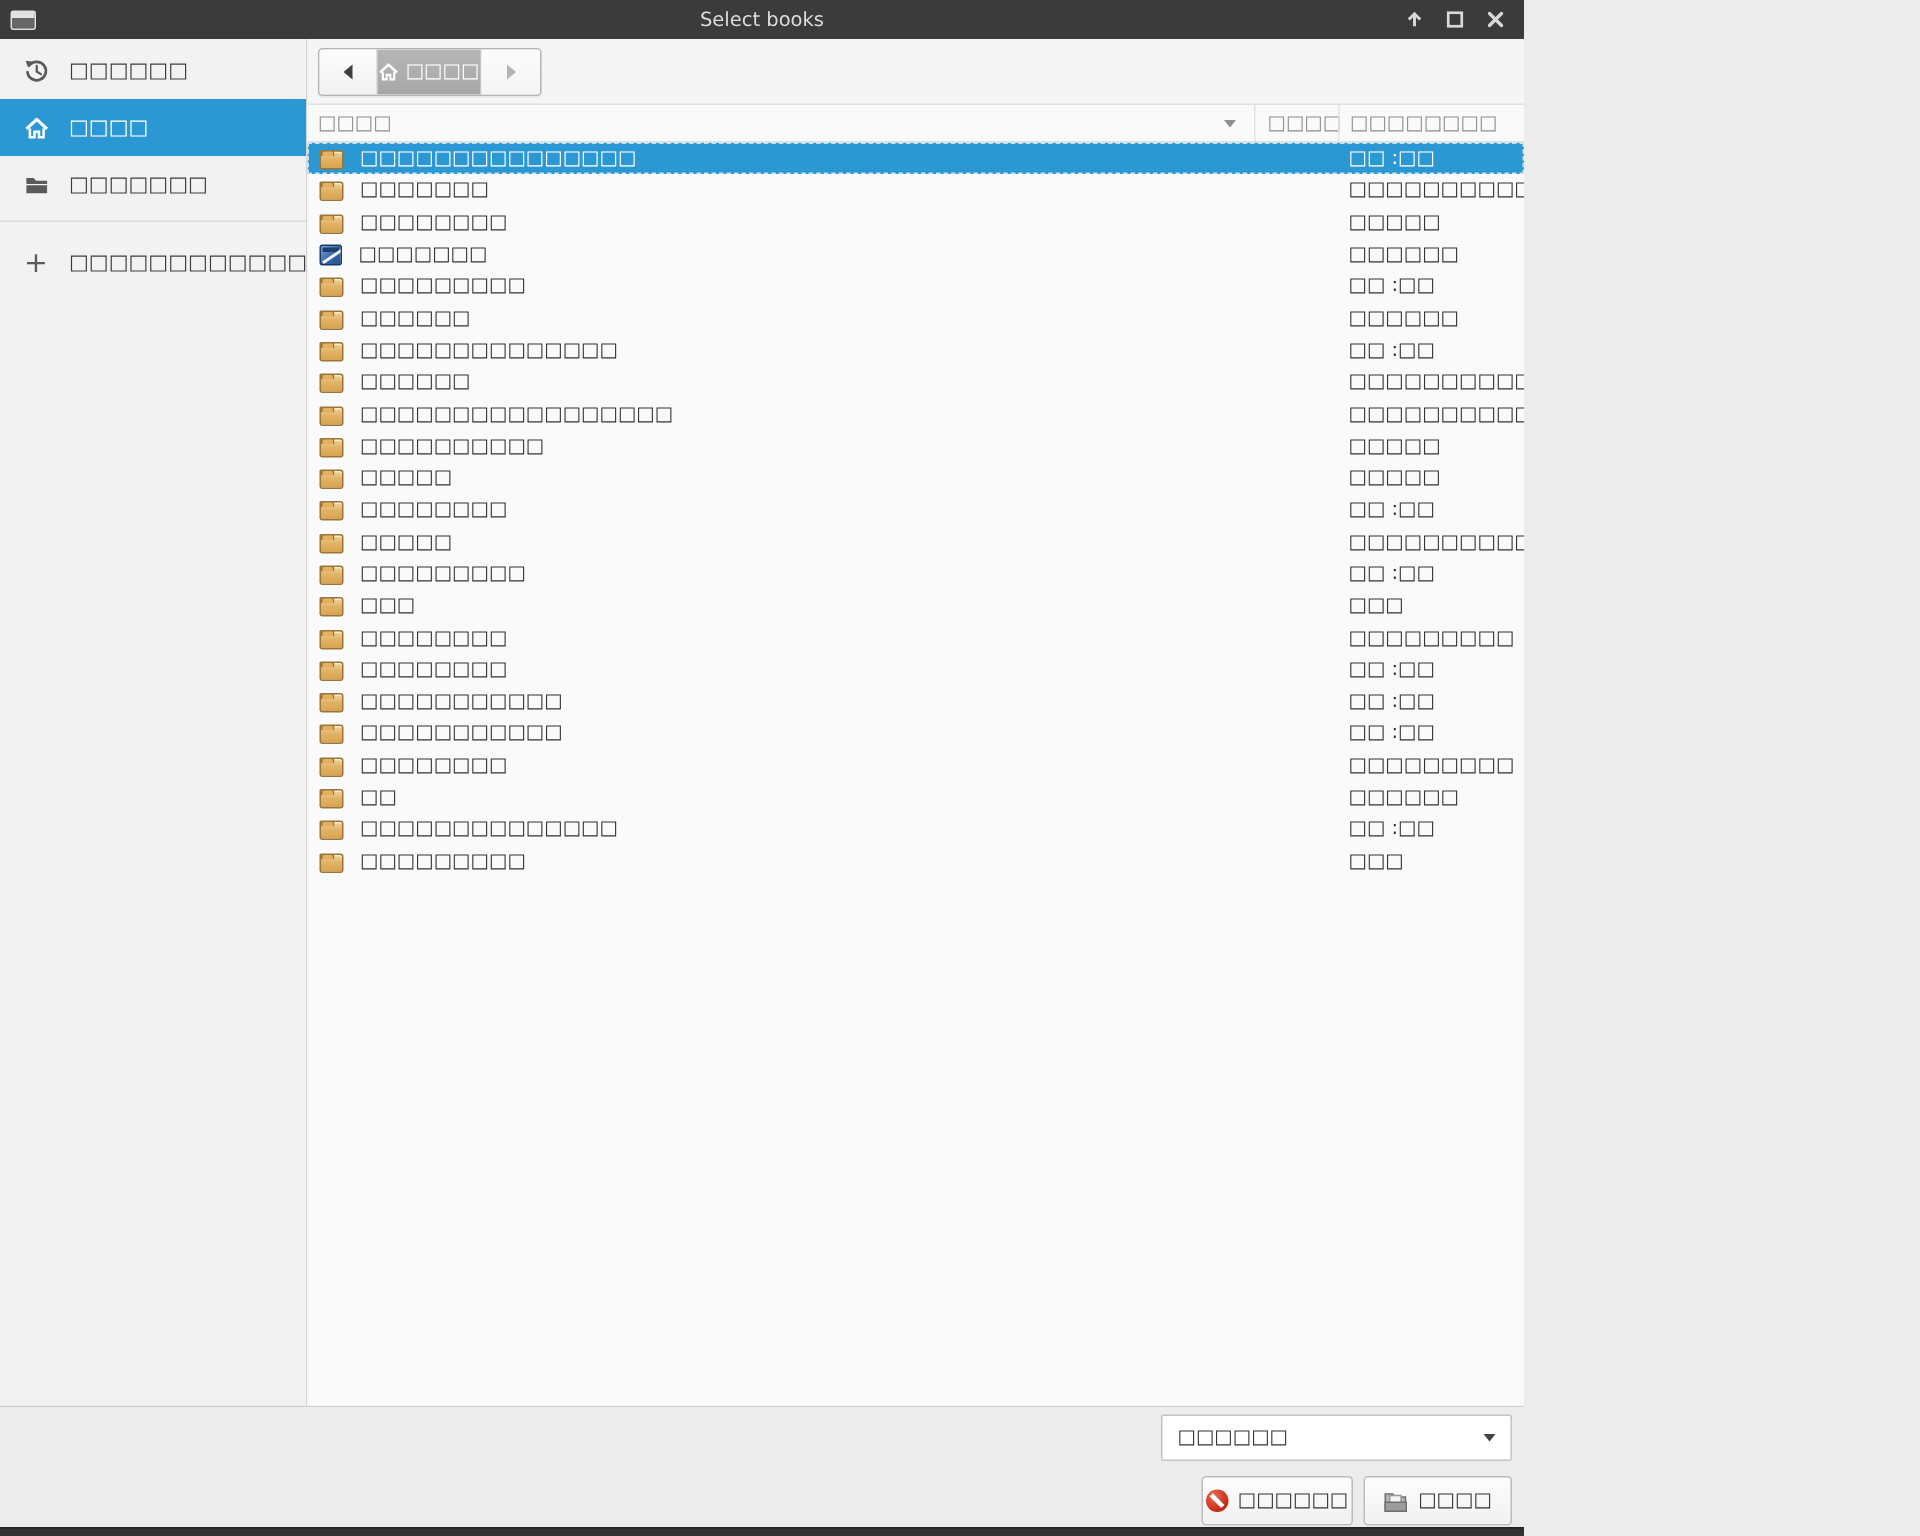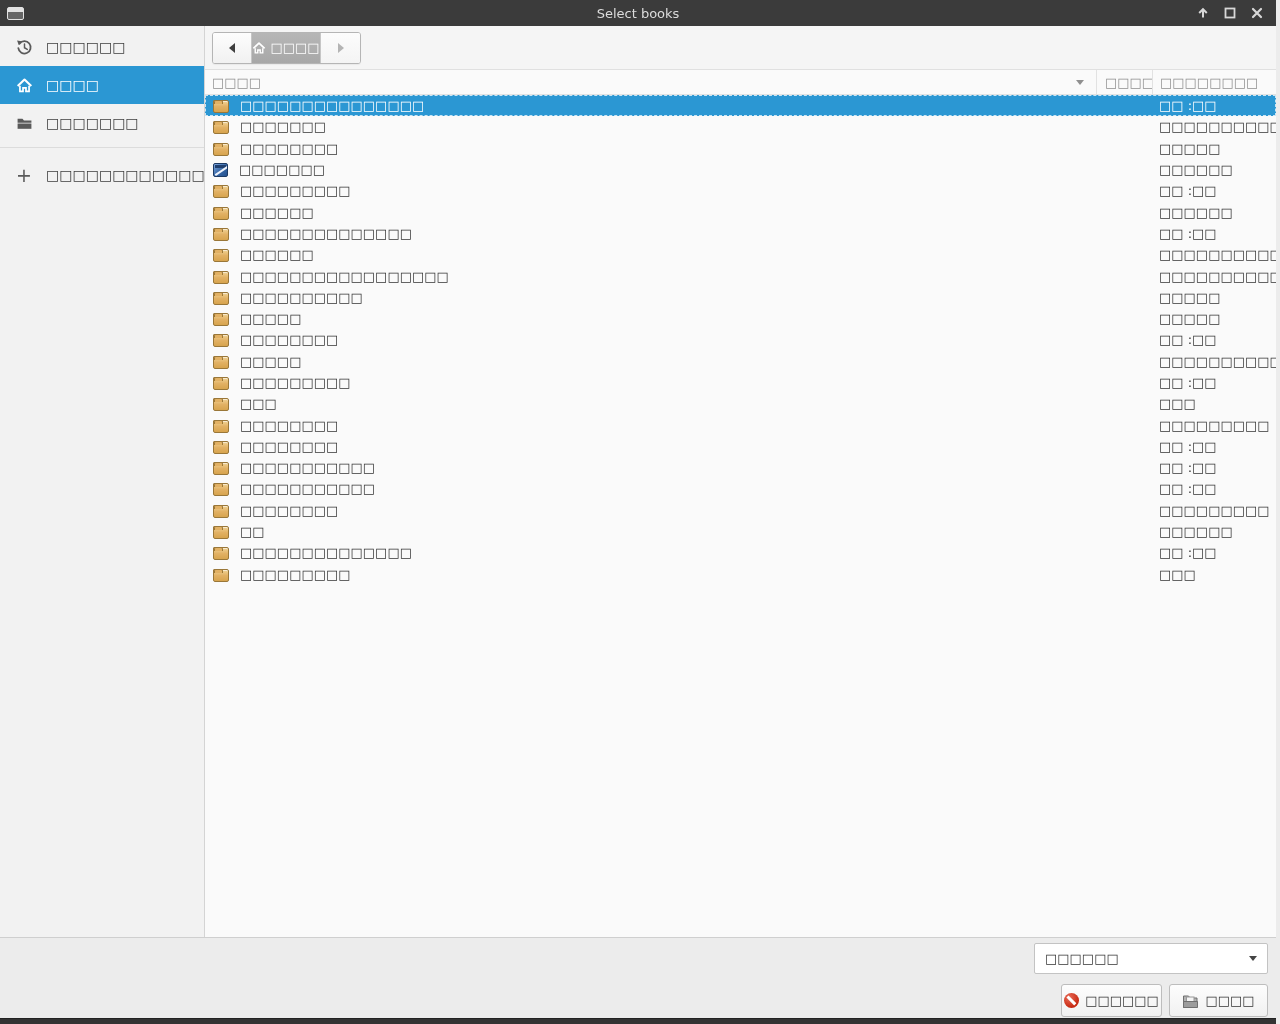--- a/index.html
+++ b/index.html
@@ -1,19 +1,19 @@
 <!DOCTYPE html>
 <html><head>
 <meta charset="utf-8">
 <style>
   * { margin:0; padding:0; box-sizing:border-box; }
   html,body { width:1280px; height:1024px; overflow:hidden; }
   body { font-family:"DejaVu Sans", sans-serif; font-size:13px; color:#2e2e2e; background:#ececec; }
 
-  .window { width:1276px; height:1024px; display:flex; flex-direction:column; }
+  .window { width:1016px; height:1024px; display:flex; flex-direction:column; }
 
   
   .titlebar { height:26px; background:#3b3b3b; display:flex; align-items:center; position:relative; flex:0 0 auto; }
   .win-icon { width:17px; height:13px; margin-left:7px; border:1.5px solid #e2e2e2; border-radius:2px;
               background:linear-gradient(180deg,#e2e2e2 0,#e2e2e2 4px, rgba(255,255,255,.22) 4px); }
   .tb-title { position:absolute; left:0; right:0; text-align:center; color:#dcdcdc; font-size:13px; }
   .tb-controls { margin-left:auto; display:flex; align-items:center; gap:9px; padding-right:10px; position:relative; }
   .tb-btn { width:18px; height:18px; display:flex; align-items:center; justify-content:center; }
   .tb-btn svg { display:block; }
 

